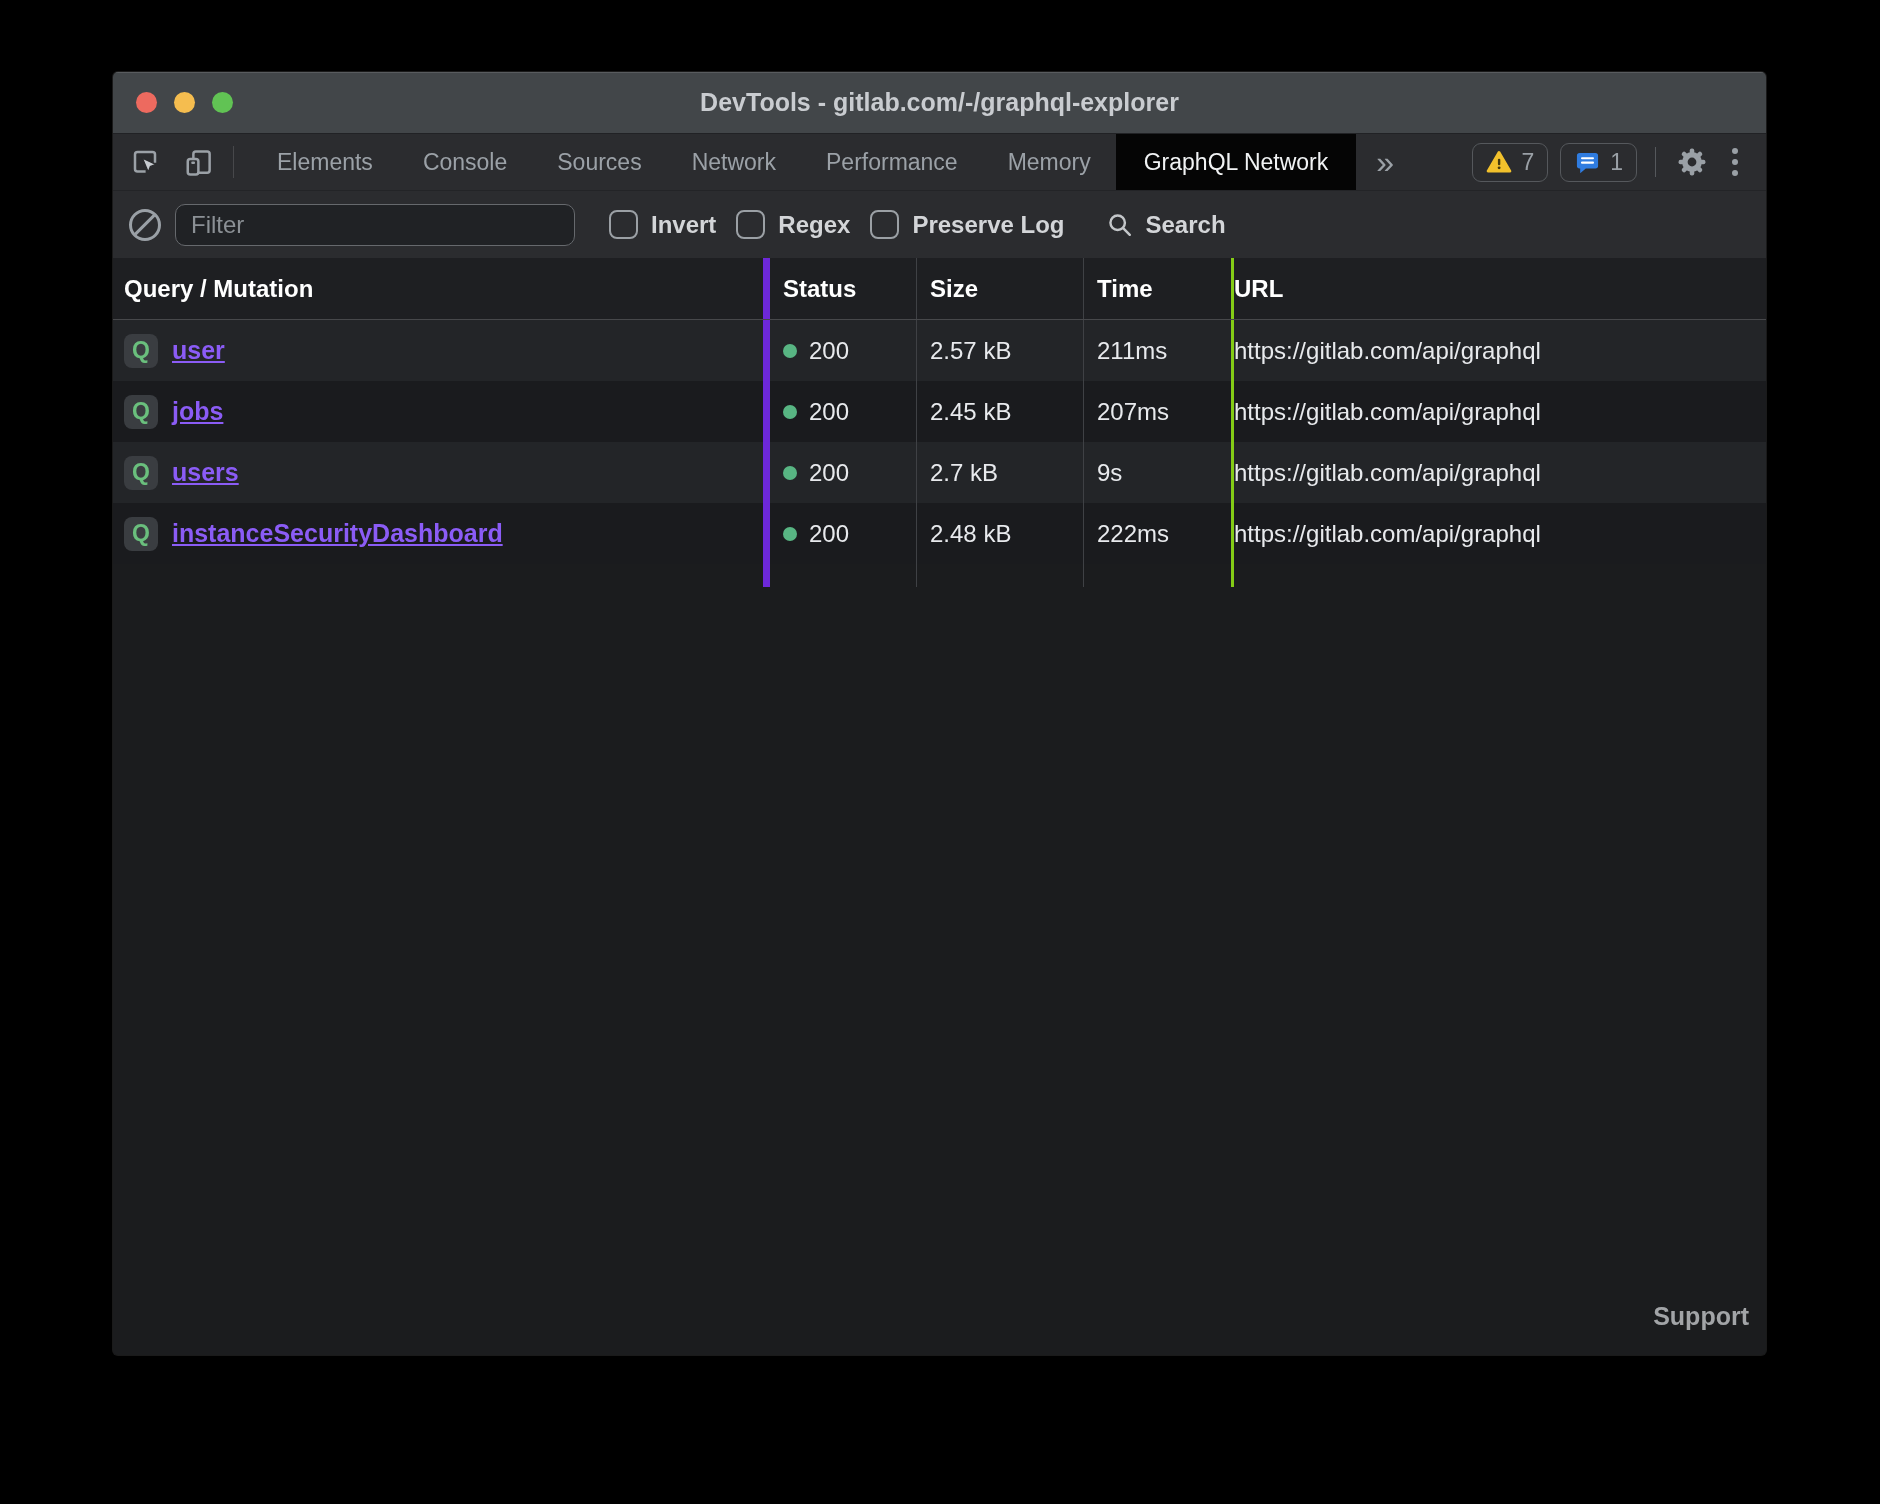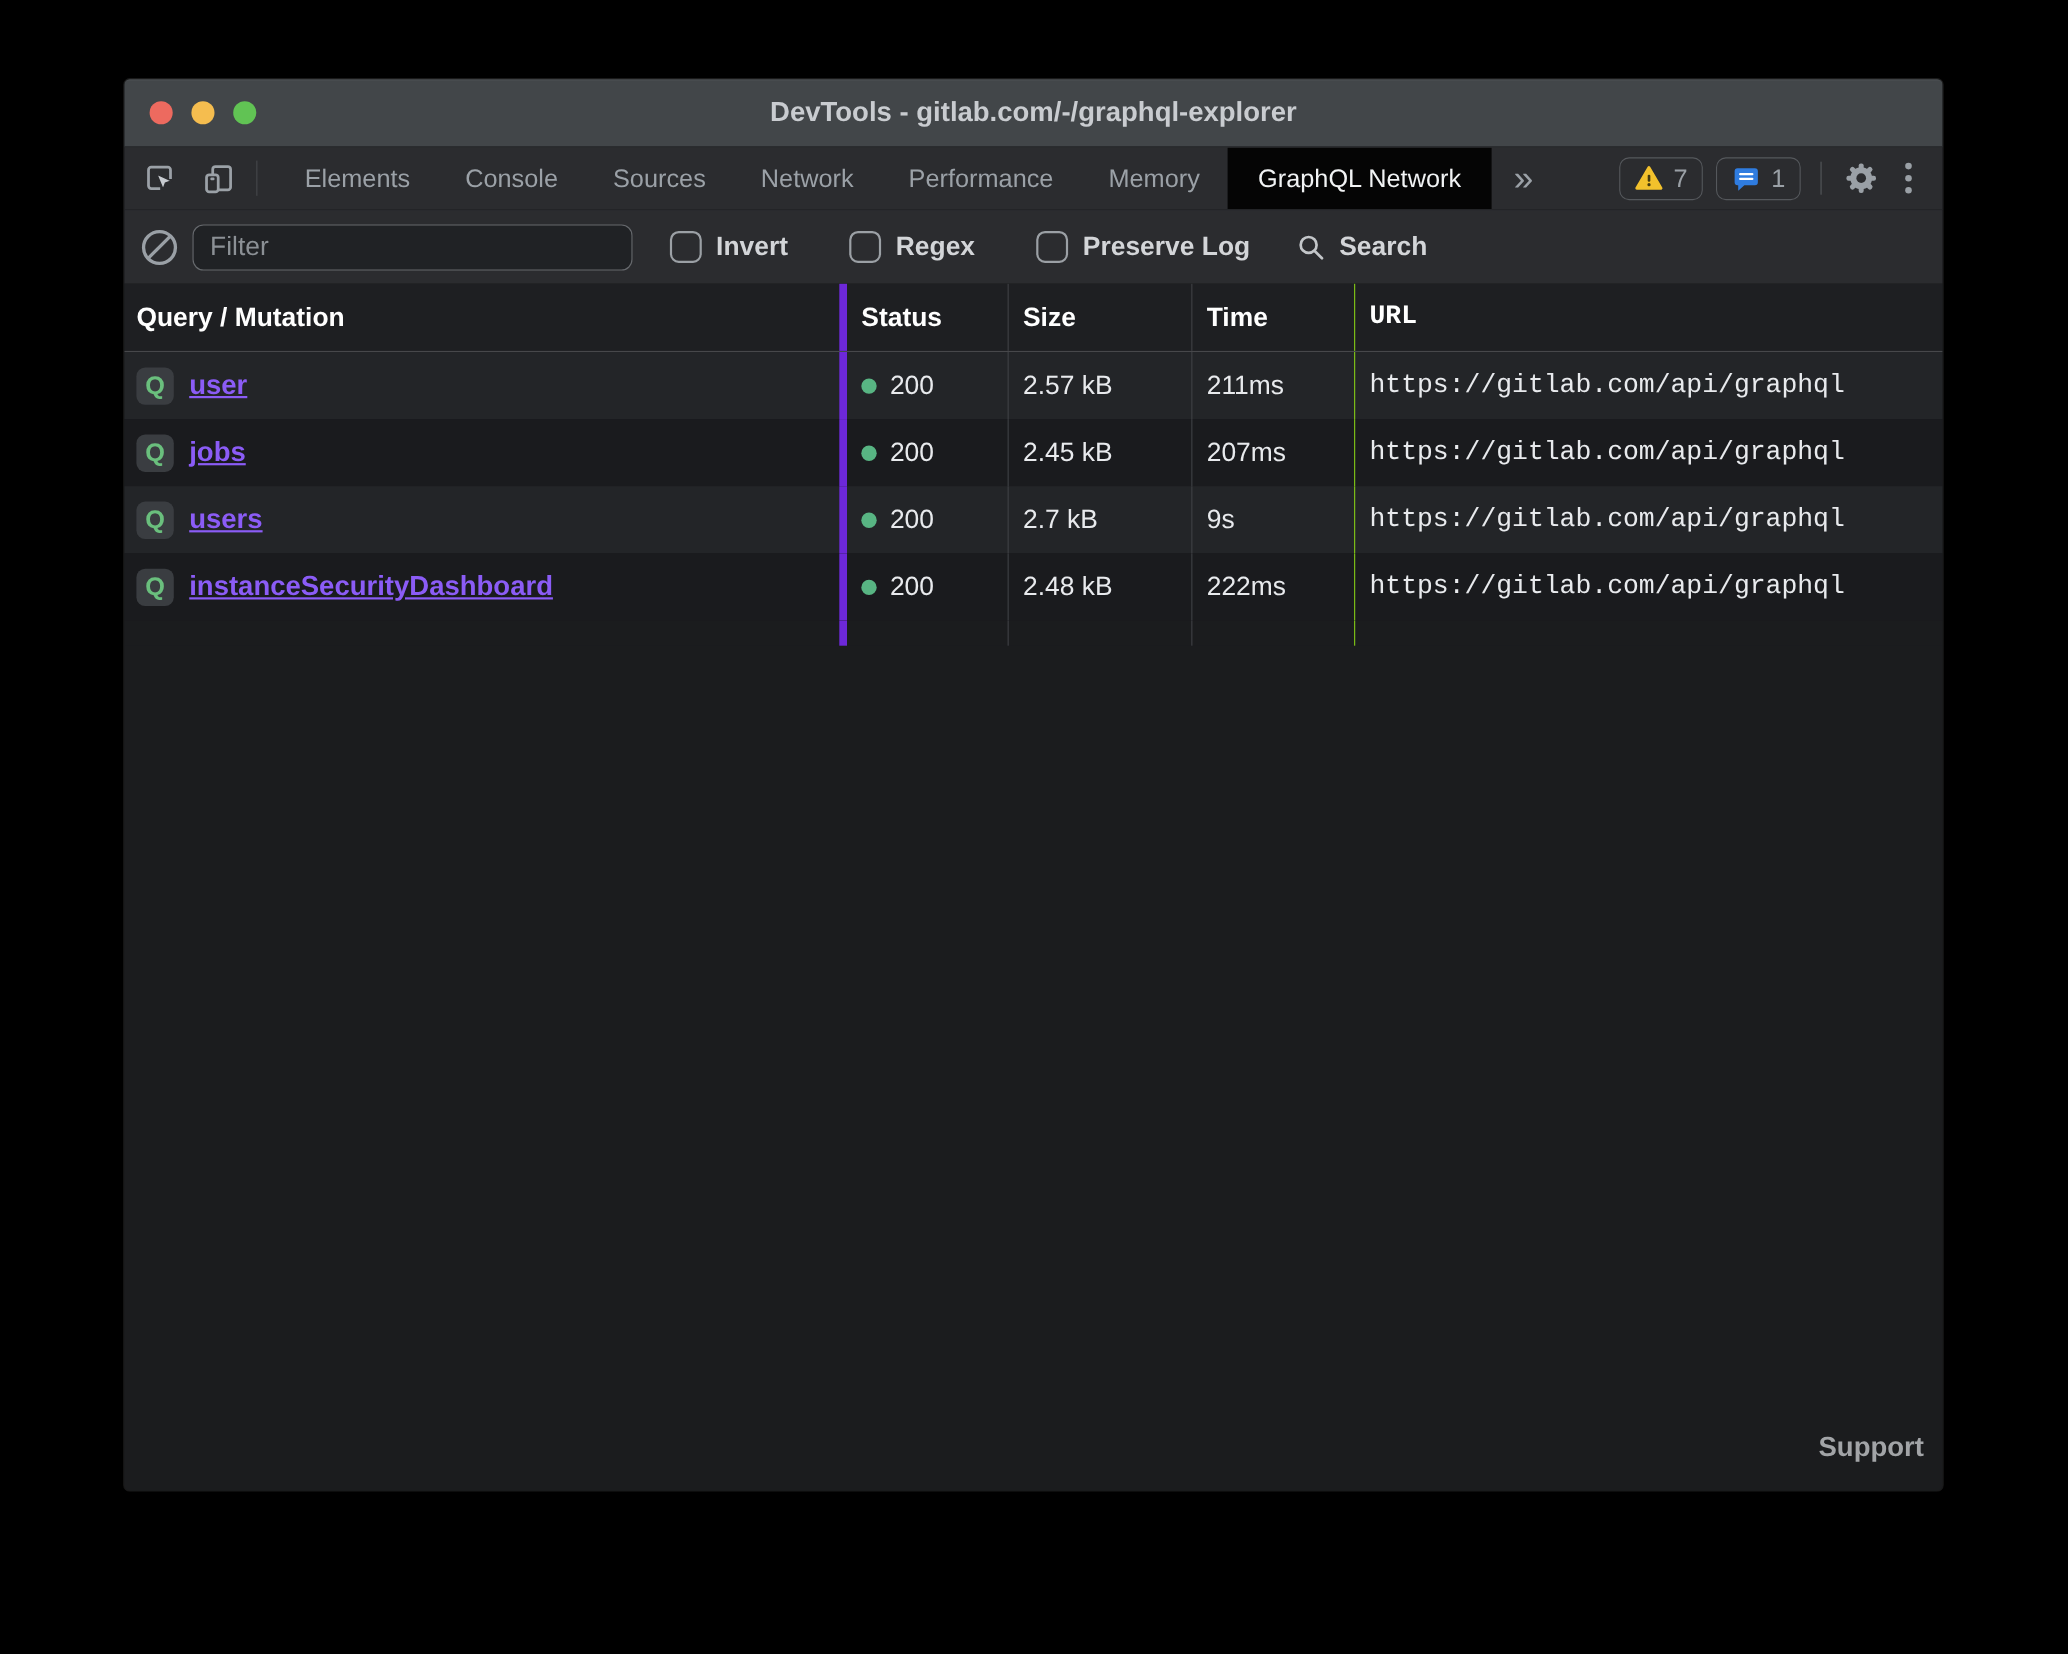--- a/index.html
+++ b/index.html
@@ -62,39 +62,39 @@
   .block-icon::after{
     content:"";position:absolute;left:-1px;top:11px;width:28px;height:3px;background:#9aa0a6;
     transform:rotate(-45deg);
   }
   .filter-input{
     margin-left:14px;width:400px;height:42px;box-sizing:border-box;border-radius:10px;
     border:1px solid #66696d;background:#202225;color:#e4e6e8;font-size:24px;
     padding:0 15px;outline:none;font-family:"Liberation Sans",sans-serif;
   }
   .filter-input::placeholder{color:#8b9095;}
-  .chk-group{display:flex;align-items:center;gap:13px;margin-left:56px;}
+  .chk-group{display:flex;align-items:center;gap:13px;margin-left:20px;}
   .chk-group.first{margin-left:34px;}
   .checkbox{
     width:25px;height:25px;border:2.5px solid #9ba0a5;border-radius:8px;background:transparent;flex:0 0 auto;
   }
   .chk-label{font-size:24px;font-weight:700;color:#d3d5d8;white-space:nowrap;}
   .search-group{display:flex;align-items:center;gap:11px;margin-left:42px;}
   
   .table{flex:1;display:flex;flex-direction:column;background:#1b1c1e;position:relative;}
   .thead{
     height:61px;flex:0 0 61px;display:flex;align-items:stretch;background:#1e1f22;
     border-bottom:1px solid #47484b;font-weight:700;font-size:24px;color:#ffffff;
   }
   .col{display:flex;align-items:center;box-sizing:border-box;overflow:hidden;white-space:nowrap;}
   .c1{width:650px;padding-left:11px;}
   .c2{width:153px;padding-left:13px;border-left:7px solid #6d28d9;}
   .c3{width:167px;padding-left:13px;border-left:1px solid #3f4145;}
   .c4{width:148px;padding-left:13px;border-left:1px solid #3f4145;}
-  .c5{flex:1;padding-left:13px;border-left:1px solid #84cc16;font-family:Liberation Mono, monospace;}
+  .c5{flex:1;border-left:3px solid #84cc16;}
   .row{height:61px;flex:0 0 61px;display:flex;align-items:stretch;font-size:24px;color:#e8eaed;}
   .row.odd{background:#232528;}
   .row.even{background:#1a1b1e;}
   .qbadge{
     width:34px;height:34px;border-radius:8px;background:#3a3d41;flex:0 0 auto;
     display:flex;align-items:center;justify-content:center;
     font-size:23px;font-weight:700;color:var(--q-green,#6abf7d);
   }
   .qname{margin-left:14px;font-weight:700;font-size:25px;color:#8b5cf6;text-decoration:underline;}
   .dot{width:14px;height:14px;border-radius:50%;background:var(--status-green,#58b583);flex:0 0 auto;margin-right:12px;}

